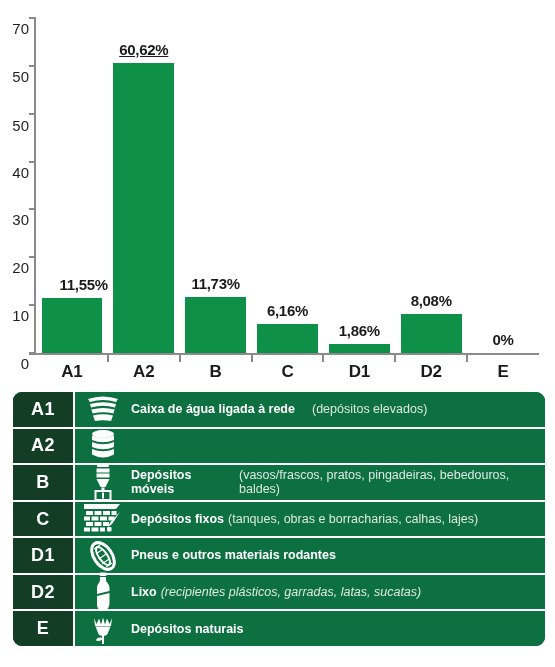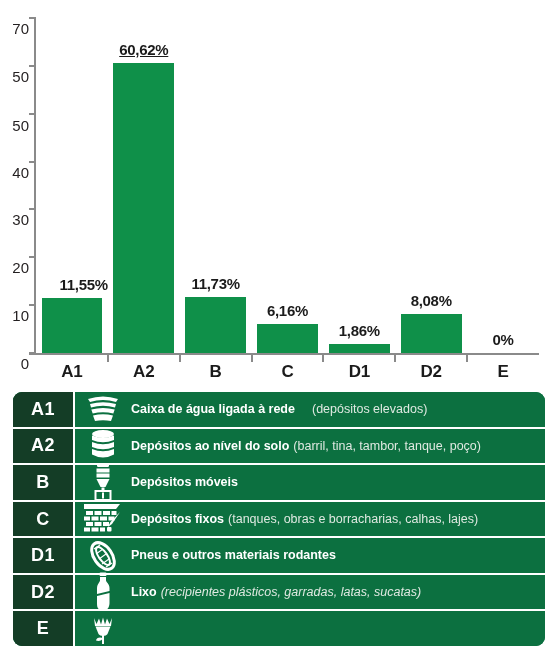--- a/index.html
+++ b/index.html
@@ -248,40 +248,37 @@
     <div class="legend-row" style="background: rgb(12, 112, 64);">
       <div class="legend-code" style="background: rgb(20, 61, 38);">A2</div>
       <div class="legend-icon">
         <svg width="30" height="34" viewBox="0 0 30 34" fill="#fff">
           <ellipse cx="15" cy="5" rx="11" ry="4"></ellipse>
           <path d="M4 6.5 Q15 11 26 6.5 L26 11 Q15 15.5 4 11 Z"></path>
           <path d="M4 13 Q15 17.5 26 13 L26 18 Q15 22.5 4 18 Z"></path>
           <path d="M4 20 Q15 24.5 26 20 L26 25.5 Q15 31.5 4 25.5 Z"></path>
         </svg>
       </div>
-      <div class="legend-text">
-        <b>Depósitos ao nível do solo</b>
-        <span class="detail" style="color: rgb(223, 233, 225);">(barril, tina, tambor, tanque, poço)</span>
-      </div>
     </div>
     <div class="legend-row" style="background: rgb(12, 112, 64);">
       <div class="legend-code" style="background: rgb(20, 61, 38);">B</div>
       <div class="legend-icon">
         <svg width="26" height="38" viewBox="0 0 26 38" fill="#fff">
           <rect x="7" y="0.5" width="12" height="3.5" rx="1.2"></rect>
           <rect x="6.5" y="5.5" width="13" height="4"></rect>
           <rect x="6.5" y="10.5" width="13" height="4"></rect>
           <path d="M6.5 16 L19.5 16 L15.5 24 L10.5 24 Z"></path>
           <rect x="11.5" y="24.5" width="3" height="3"></rect>
           <rect x="5.5" y="28" width="15" height="9" fill="none" stroke="#fff" stroke-width="2"></rect>
           <rect x="12" y="29.5" width="2" height="6"></rect>
         </svg>
       </div>
       <div class="legend-text">
         <b>Depósitos móveis</b>
+        <span class="detail" style="color: rgb(223, 233, 225);">(vasos/frascos, pratos, pingadeiras, bebedouros, baldes)</span>
       </div>
     </div>
     <div class="legend-row" style="background: rgb(12, 112, 64);">
       <div class="legend-code" style="background: rgb(20, 61, 38);">C</div>
       <div class="legend-icon">
         <svg width="40" height="32" viewBox="0 0 40 32" fill="#fff">
           <path d="M1 1 H37 L33 6 H1 Z"></path>
           <rect x="3" y="8" width="7" height="4"></rect>
           <rect x="11.5" y="8" width="7" height="4"></rect>
           <rect x="20" y="8" width="7" height="4"></rect>
@@ -341,14 +338,17 @@
     <div class="legend-row" style="background: rgb(12, 112, 64);">
       <div class="legend-code" style="background: rgb(20, 61, 38);">E</div>
       <div class="legend-icon">
         <svg width="26" height="30" viewBox="0 0 26 30" fill="#fff">
           <path d="M4 4 L6.5 10 L9 4.5 L11 10.5 L13 3.5 L15 10.5 L17 4.5 L19.5 10 L22 4 L21 12 L5 12 Z"></path>
           <path d="M5.5 12.5 L20.5 12.5 L17.5 20 C16 22.5 10 22.5 8.5 20 Z"></path>
           <rect x="12" y="21" width="2" height="9"></rect>
           <path d="M13 24 C9 22.5 6.5 24 6 26.5 C9 27.5 12 26.5 13 24 Z"></path>
         </svg>
       </div>
+      <div class="legend-text">
+        <b>Depósitos naturais</b>
+      </div>
     </div>
   </div>
 
 </body></html>

